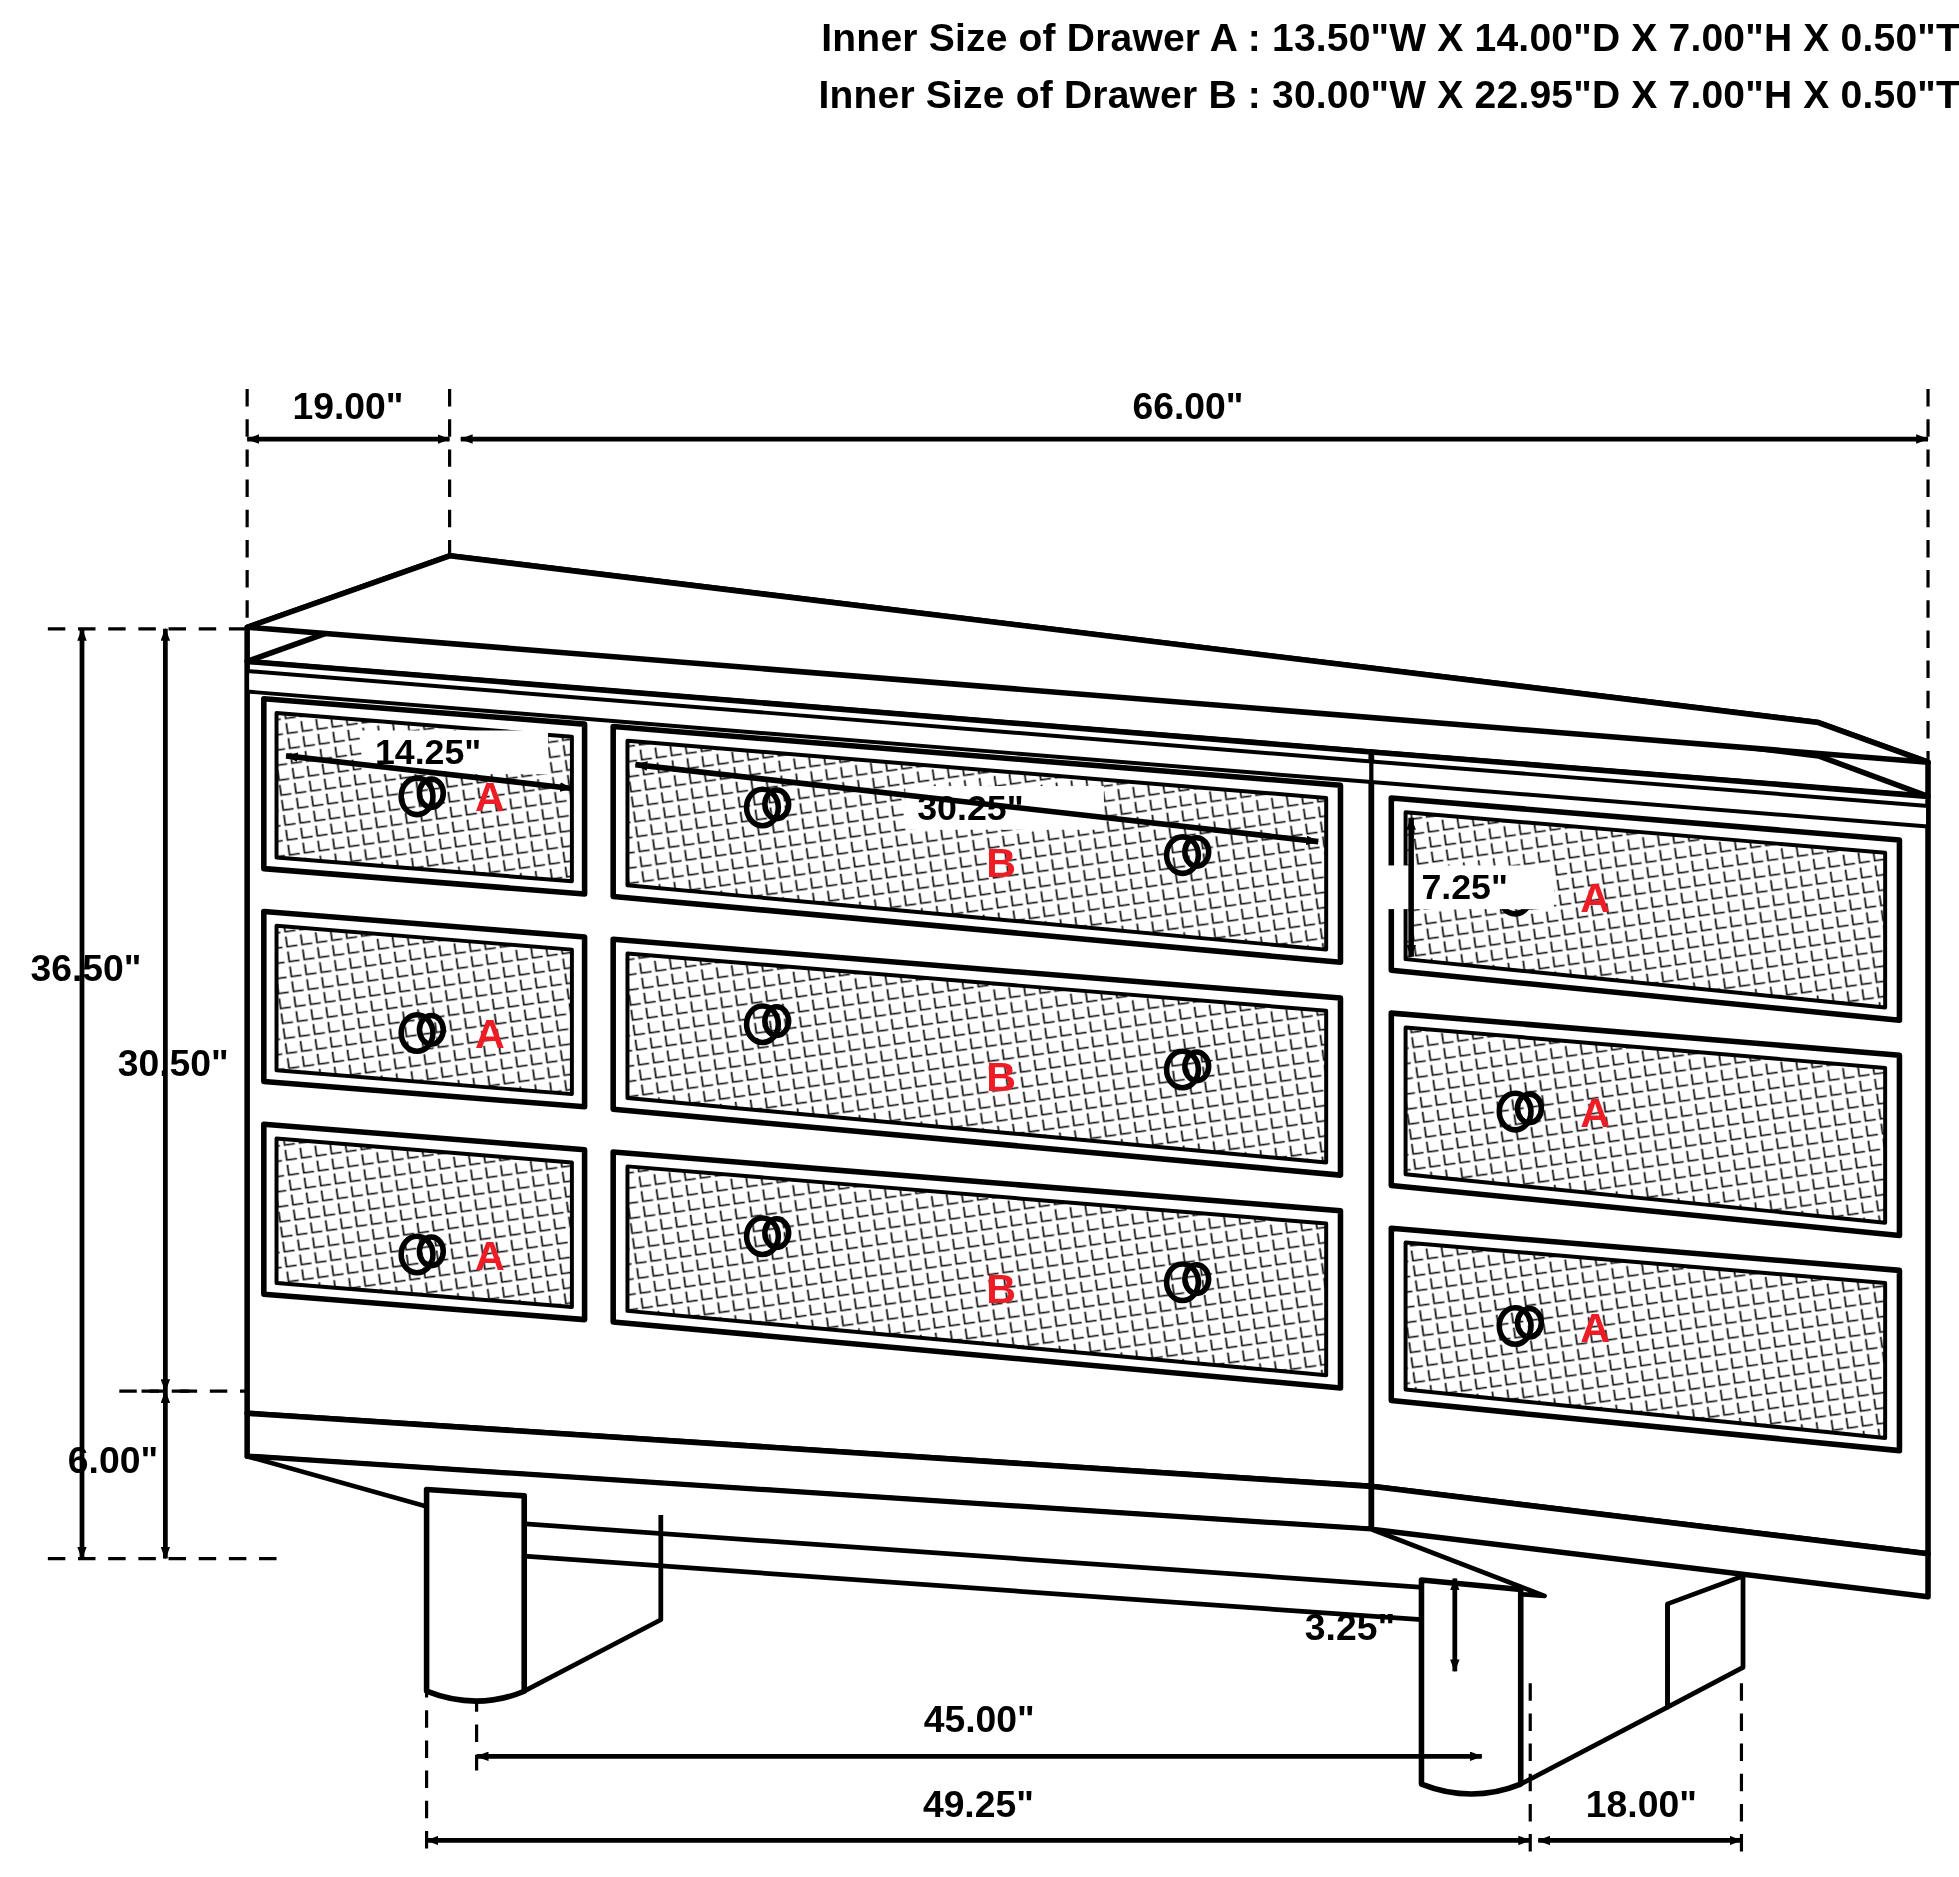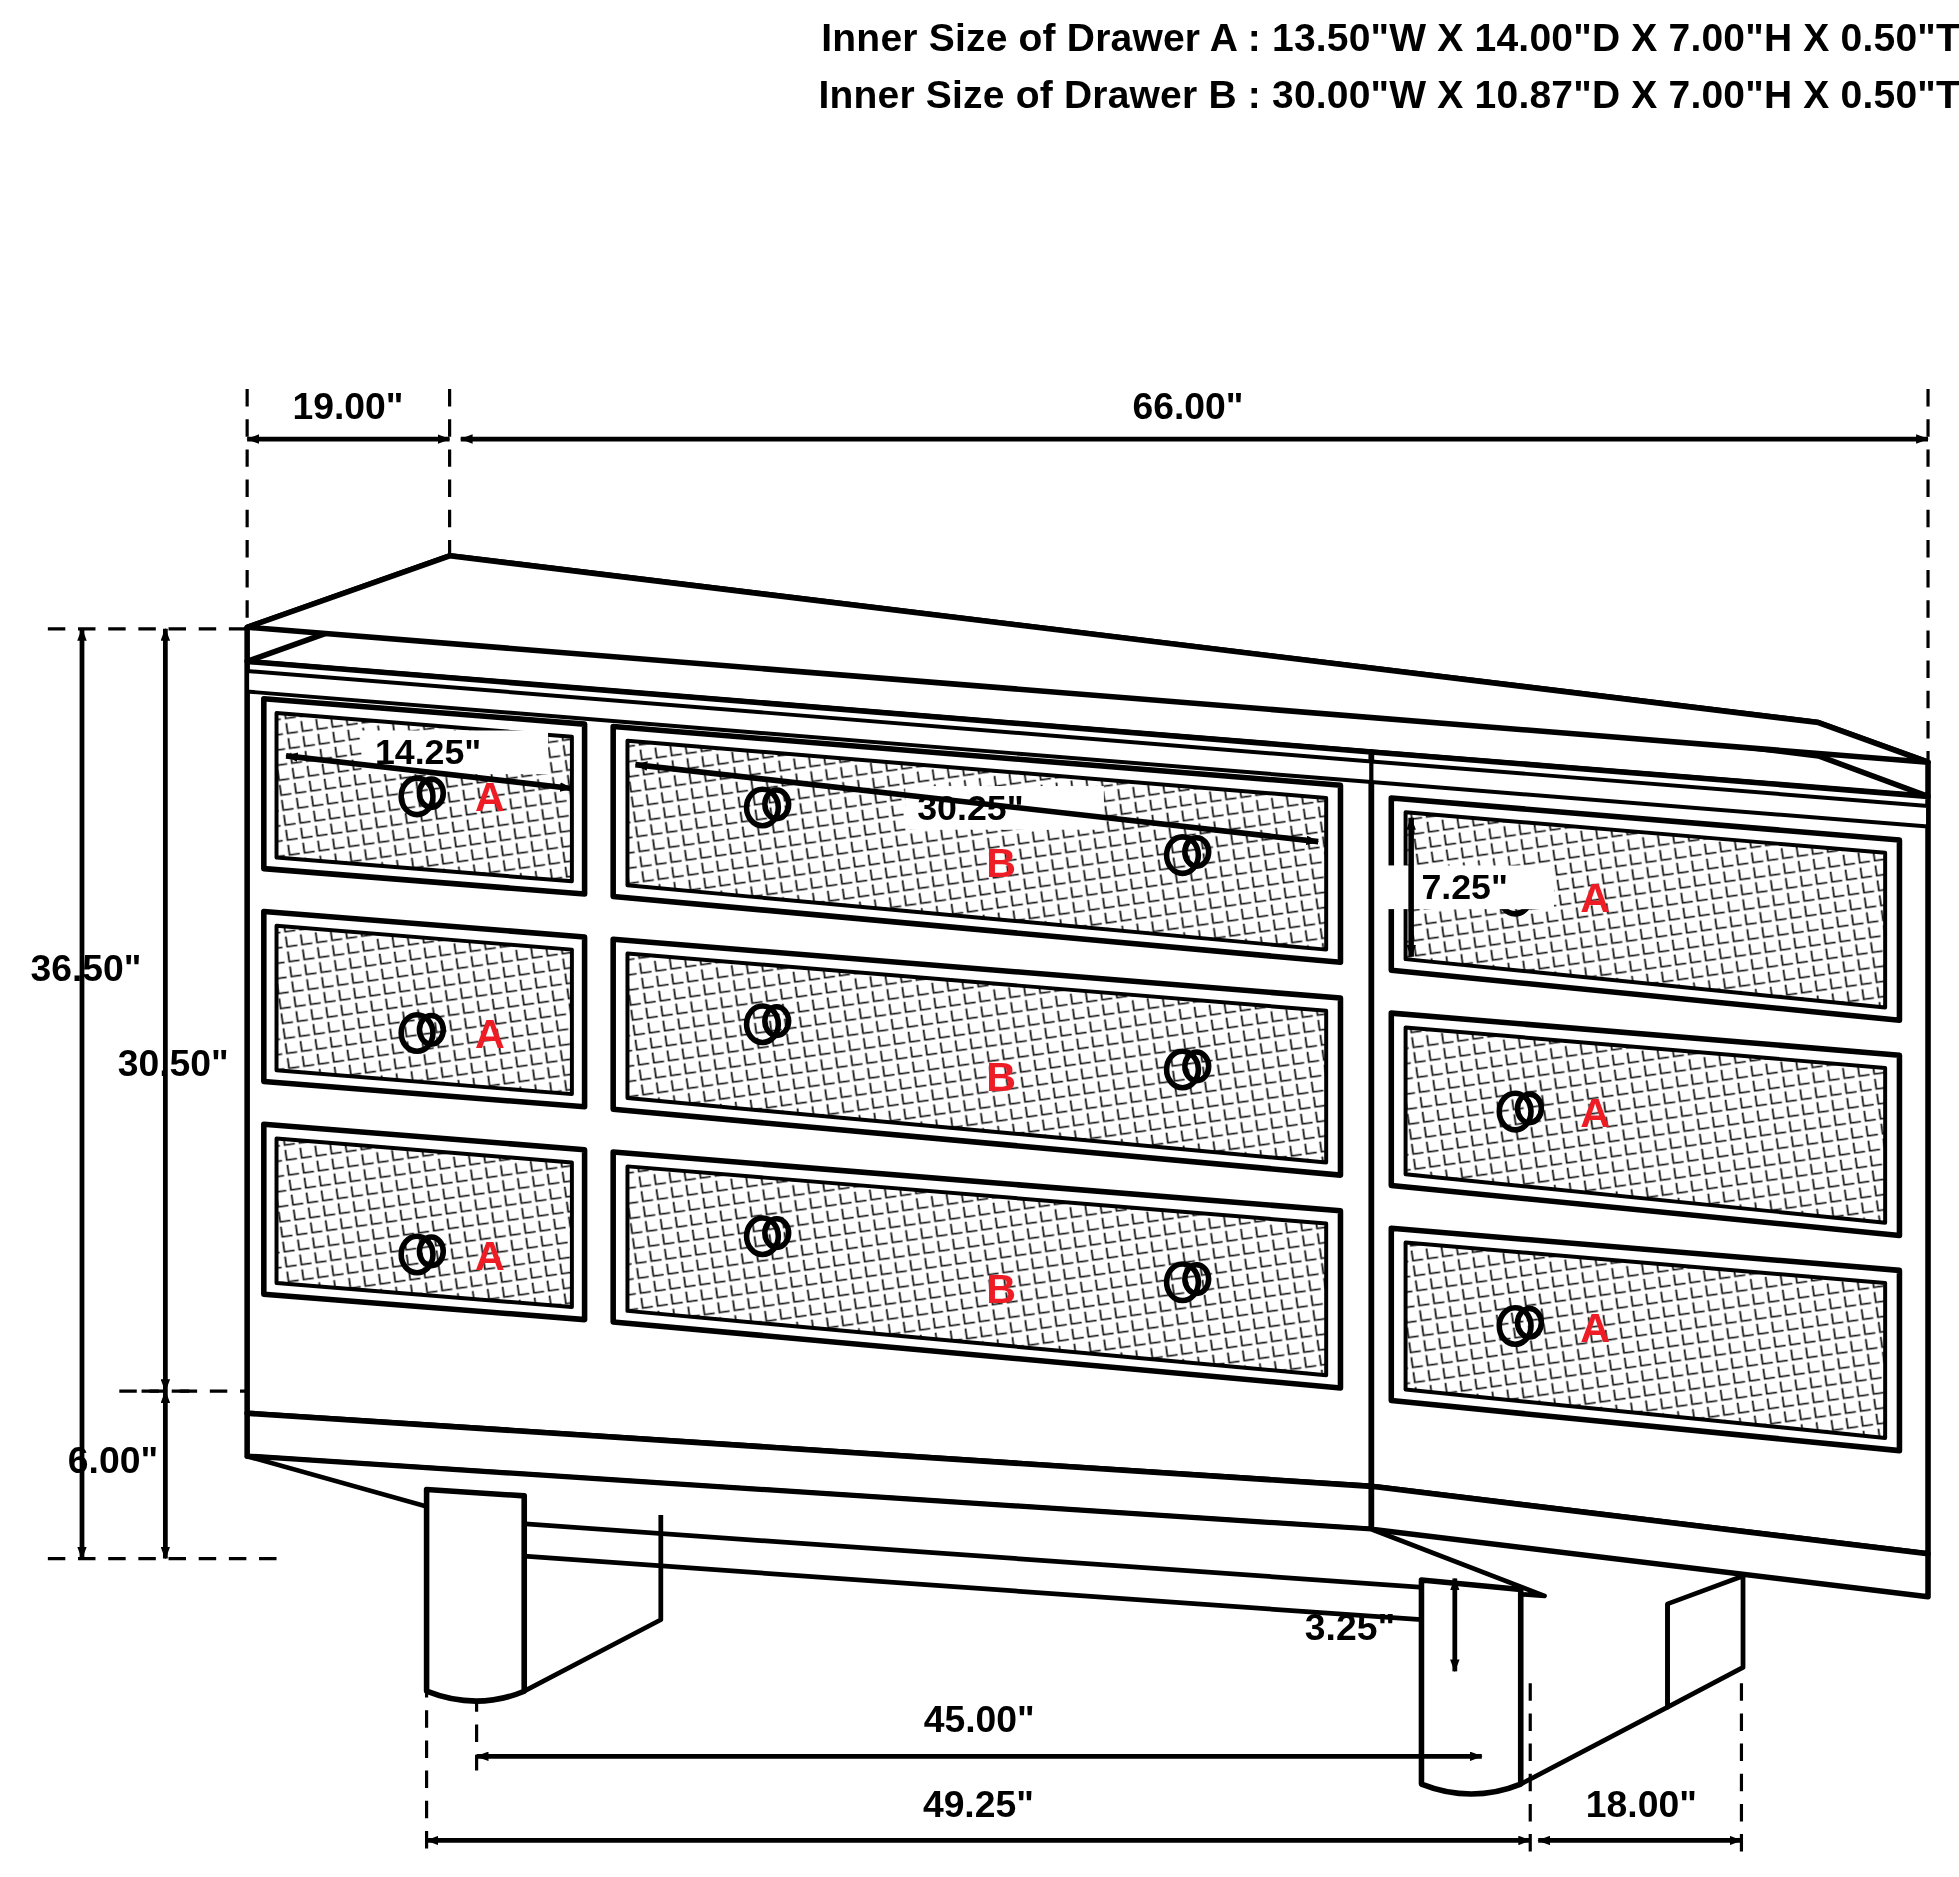--- a/index.html
+++ b/index.html
@@ -14,21 +14,21 @@
   .dimtext{font-family:"Liberation Sans",sans-serif;font-weight:bold;font-size:47px;fill:#000;}
   .dimtext-sm{font-family:"Liberation Sans",sans-serif;font-weight:bold;font-size:45px;fill:#000;}
   .ab{font-family:"Liberation Sans",sans-serif;font-weight:bold;font-size:52px;}
 </style>
 </head>
 <body>
 
 <div id="root">
 
   <div class="hdr" id="title-a">Inner Size of Drawer A : 13.50"W X 14.00"D X 7.00"H X 0.50"T</div>
-  <div class="hdr" id="title-b">Inner Size of Drawer B : 30.00"W X 10.87"D X 7.00"H X 0.50"T</div>
+  <div class="hdr" id="title-b">Inner Size of Drawer B : 30.00"W X 22.95"D X 7.00"H X 0.50"T</div>
 
   <svg width="1960" height="1877" viewBox="0 0 2468 2364">
     <defs>
       <marker id="ar" markerWidth="16" markerHeight="12" refX="15" refY="6" orient="auto" markerUnits="userSpaceOnUse">
         <path d="M0,0 L16,6 L0,12 z" fill="#000"></path>
       </marker>
       <marker id="arS" markerWidth="16" markerHeight="12" refX="1" refY="6" orient="auto" markerUnits="userSpaceOnUse">
         <path d="M16,0 L0,6 L16,12 z" fill="#000"></path>
       </marker>
       <marker id="arSm" markerWidth="13" markerHeight="10" refX="12" refY="5" orient="auto" markerUnits="userSpaceOnUse">

